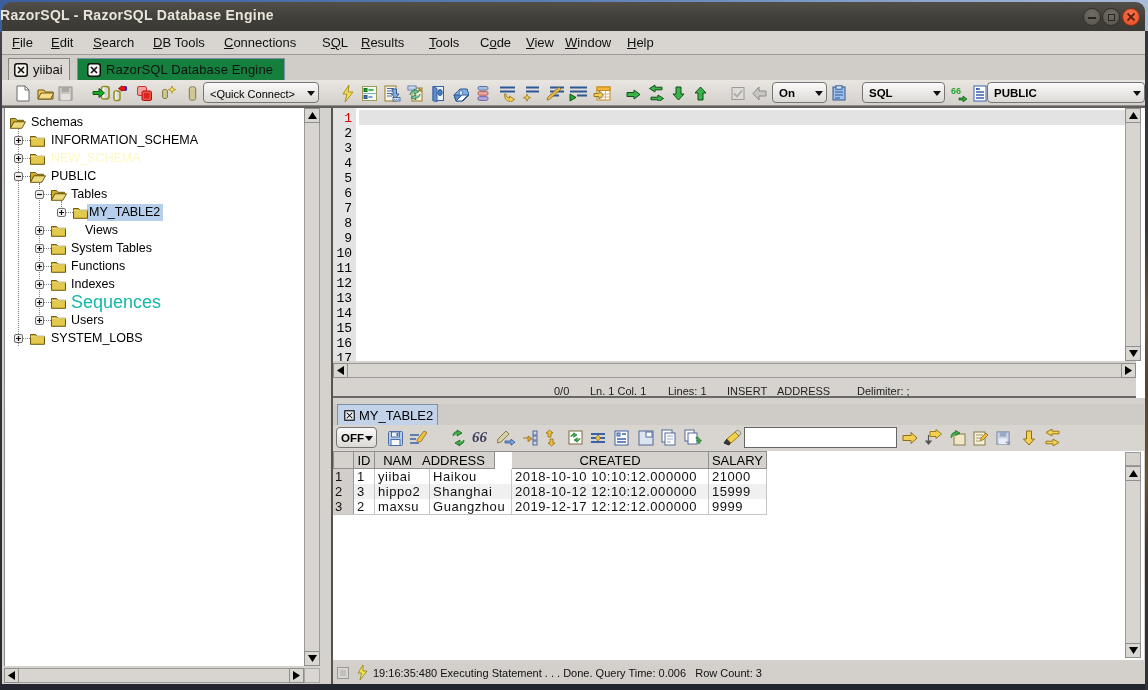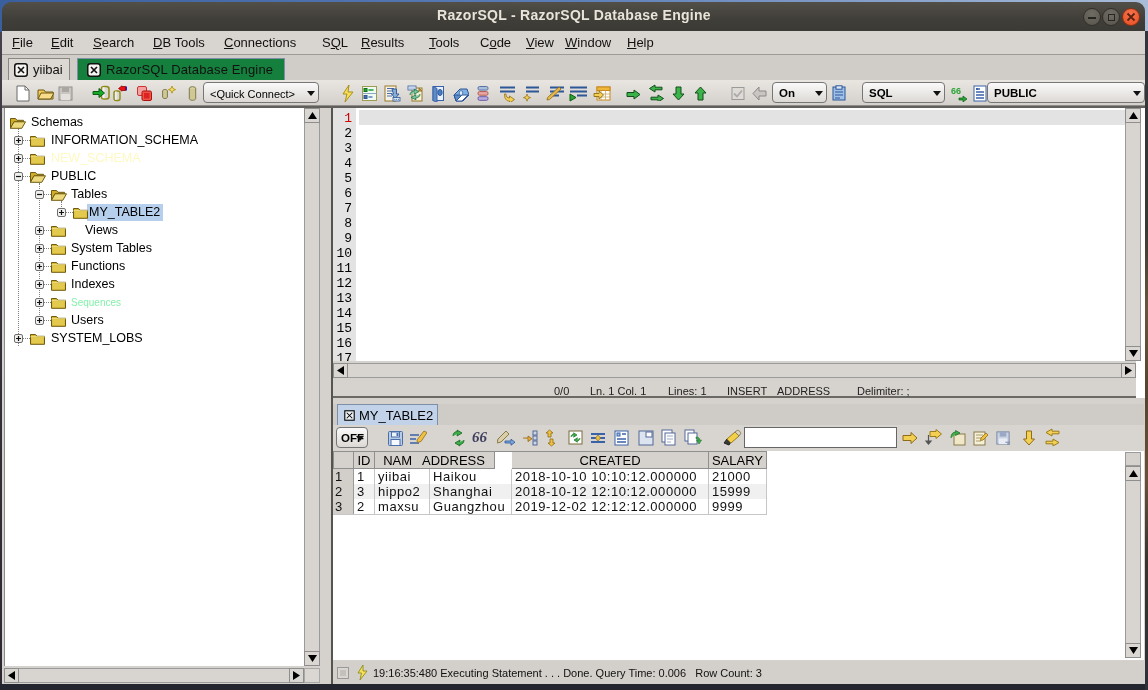--- a/index.html
+++ b/index.html
@@ -1,21 +1,21 @@
 <!DOCTYPE html>
 <html><head>
 <meta charset="utf-8">
 <style>
 *{margin:0;padding:0;box-sizing:border-box}
 html,body{width:1148px;height:690px;overflow:hidden}
 body{position:relative;font-family:"Liberation Sans",sans-serif;background:#33343c}
 .abs{position:absolute}
 #deskstrip{left:0;top:0;width:1148px;height:32px;background:linear-gradient(90deg,#3a5f9f,#5d7fb8,#a9bdd9)}
 #titlebar{left:2px;top:2px;width:1143px;height:29px;border-radius:9px 9px 0 0;background:linear-gradient(#514f48,#403e38 60%,#3b3a34);}
-#title{width:100%;text-align:center;top:7px;color:#e8e4da;font-weight:bold;font-size:14px;letter-spacing:0.28px}
+#title{width:100%;top:7px;color:#e8e4da;font-weight:bold;font-size:14px;letter-spacing:0.28px}
 .wbtn{top:8px;width:18px;height:18px;border-radius:50%;background:radial-gradient(circle at 50% 30%,#6e6c63,#56544c);border:1px solid #332f28}
 .wbtn .mn{position:absolute;left:4px;top:8px;width:8px;height:2px;background:#26251f}
 .wbtn .mx{position:absolute;left:4.5px;top:4.5px;width:7px;height:7px;border:1.6px solid #26251f}
 #wclose{background:radial-gradient(circle at 50% 30%,#f4734d,#ea4e22);border:1px solid #8e2f12}
 #menubar{left:2px;top:31px;width:1143px;height:24px;background:#d8d4cf;border-bottom:1px solid #9d9995}
 #menubar span{position:absolute;top:4px;font-size:13px;color:#111}
 #tabbar{left:2px;top:55px;width:1143px;height:25px;background:#d0ccc7}
 .tab{top:58px;height:22px;background:#dcd8d3;border:1px solid #8a8681;border-bottom:none;font-size:13px;color:#111;}
 .tab .tx{position:absolute;top:3px;white-space:nowrap}
 .tab svg{position:absolute;top:4px}
@@ -341,21 +341,21 @@
 <div class="abs" style="left:40px;top:189px;width:7px;height:1px;border-top:1px dotted #808080"></div>
 <svg class="abs" style="left:31px;top:185px" width="9" height="9" viewBox="0 0 9 9">
       <rect x="0.5" y="0.5" width="8" height="8" rx="1.5" fill="#efefed" stroke="#6f6f6f"></rect>
       <path d="M2 4.5h5M4.5 2v5" stroke="#111" stroke-width="1.2"></path>
     </svg>
 <svg class="abs" style="left:47px;top:183px" width="15" height="13" viewBox="0 0 15 13">
       <path d="M0.5 2.5h5l1.5 1.8h7.5v8H0.5z" fill="#d8b832" stroke="#6e5a10"></path>
       <path d="M0.5 4.8h14" stroke="#f3e493"></path>
       <rect x="1.5" y="5.5" width="12" height="5.8" fill="#e3c94e"></rect>
     </svg>
-<div class="abs" style="left:67px;top:181px;font-size:10px;line-height:17px;white-space:nowrap;color:#86efac">Sequences</div>
+<div class="abs" style="left:67px;top:181px;font-size:18px;line-height:17px;white-space:nowrap;color:#14b8a6">Sequences</div>
 <div class="abs" style="left:40px;top:207px;width:7px;height:1px;border-top:1px dotted #808080"></div>
 <svg class="abs" style="left:31px;top:203px" width="9" height="9" viewBox="0 0 9 9">
       <rect x="0.5" y="0.5" width="8" height="8" rx="1.5" fill="#efefed" stroke="#6f6f6f"></rect>
       <path d="M2 4.5h5M4.5 2v5" stroke="#111" stroke-width="1.2"></path>
     </svg>
 <svg class="abs" style="left:47px;top:201px" width="15" height="13" viewBox="0 0 15 13">
       <path d="M0.5 2.5h5l1.5 1.8h7.5v8H0.5z" fill="#d8b832" stroke="#6e5a10"></path>
       <path d="M0.5 4.8h14" stroke="#f3e493"></path>
       <rect x="1.5" y="5.5" width="12" height="5.8" fill="#e3c94e"></rect>
     </svg>
@@ -456,21 +456,21 @@
 <div class="abs" style="left:333px;top:404px;width:811px;height:21px;background:#cfccc7"></div>
 <div class="abs" style="left:337px;top:404px;width:101px;height:21px;background:#c2d3e9;border:1px solid #7d8ea6;border-bottom:none;font-size:13px">
     <svg width="11" height="11" viewBox="0 0 14 14" style="position:absolute;left:6px;top:5px">
       <rect x="1" y="1" width="12" height="12" fill="#eef2f7" stroke="#000" stroke-width="1.4"></rect>
       <path d="M3.5 3.5L10.5 10.5M10.5 3.5L3.5 10.5" stroke="#000" stroke-width="1.3"></path>
     </svg>
     <span style="position:absolute;left:21px;top:3px">MY_TABLE2</span>
   </div>
 
 <div class="abs" style="left:333px;top:425px;width:811px;height:26px;background:#d8d4cf"></div>
-<div class="combo abs" style="left:336px;top:427px;width:32px">
+<div class="combo abs" style="left:336px;top:427px;width:41px">
     <span class="t" style="left:4px">OFF</span>
   </div>
 
 <svg class="abs" style="left:388px;top:431px;width:15px;height:15px" viewBox="0 0 15 15">
     <rect x="0.5" y="0.5" width="14" height="14" rx="1" fill="#b8cce8" stroke="#4a6ea8"></rect>
     <rect x="3.5" y="1" width="8" height="5" fill="#eef3fa" stroke="#4a6ea8"></rect>
     <rect x="3" y="8.5" width="9" height="6" fill="#f5f8fc" stroke="#4a6ea8"></rect>
     <rect x="8.5" y="2" width="2" height="3" fill="#4a6ea8"></rect>
   </svg>
 <svg class="abs" style="left:409px;top:430px;width:18px;height:16px" viewBox="0 0 18 16">
@@ -583,21 +583,21 @@
 <div class="td rn" style="left:333px;top:484px;width:21px">2</div>
 <div class="td r2" style="left:354px;top:484px;width:21px">3</div>
 <div class="td r2" style="left:375px;top:484px;width:55px">hippo2</div>
 <div class="td r2" style="left:430px;top:484px;width:82px">Shanghai</div>
 <div class="td r2" style="left:512px;top:484px;width:197px">2018-10-12 12:10:12.000000</div>
 <div class="td r2" style="left:709px;top:484px;width:58px">15999</div>
 <div class="td rn" style="left:333px;top:499px;width:21px">3</div>
 <div class="td" style="left:354px;top:499px;width:21px">2</div>
 <div class="td" style="left:375px;top:499px;width:55px">maxsu</div>
 <div class="td" style="left:430px;top:499px;width:82px">Guangzhou</div>
-<div class="td" style="left:512px;top:499px;width:197px">2019-12-02 12:12:12.000000</div>
+<div class="td" style="left:512px;top:499px;width:197px">2019-12-17 12:12:12.000000</div>
 <div class="td" style="left:709px;top:499px;width:58px">9999</div>
 <div class="abs" style="left:333px;top:514px;width:434px;height:1px;background:#c6c6c6"></div>
 
 <div class="abs" style="left:1125px;top:452px;width:16px;height:14px;background:#d5d2cd;border:1px solid #9a9a9a"></div>
 <div class="abs sb" style="left:1125px;top:466px;width:16px;height:192px"></div>
 <div class="sbtn" style="left:1125px;top:466px;width:16px;height:15px">
     <svg width="9" height="7">
       <path d="M4.5 0L9 7H0z" fill="#000"></path>
     </svg>
   </div>

